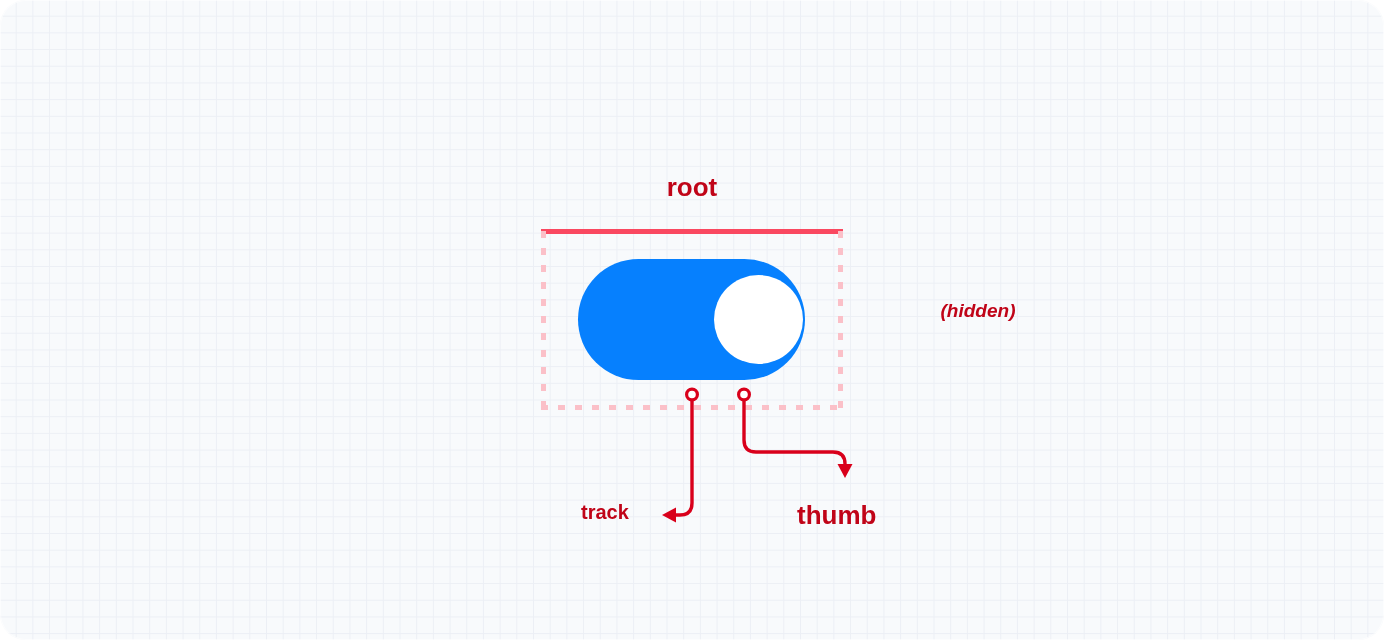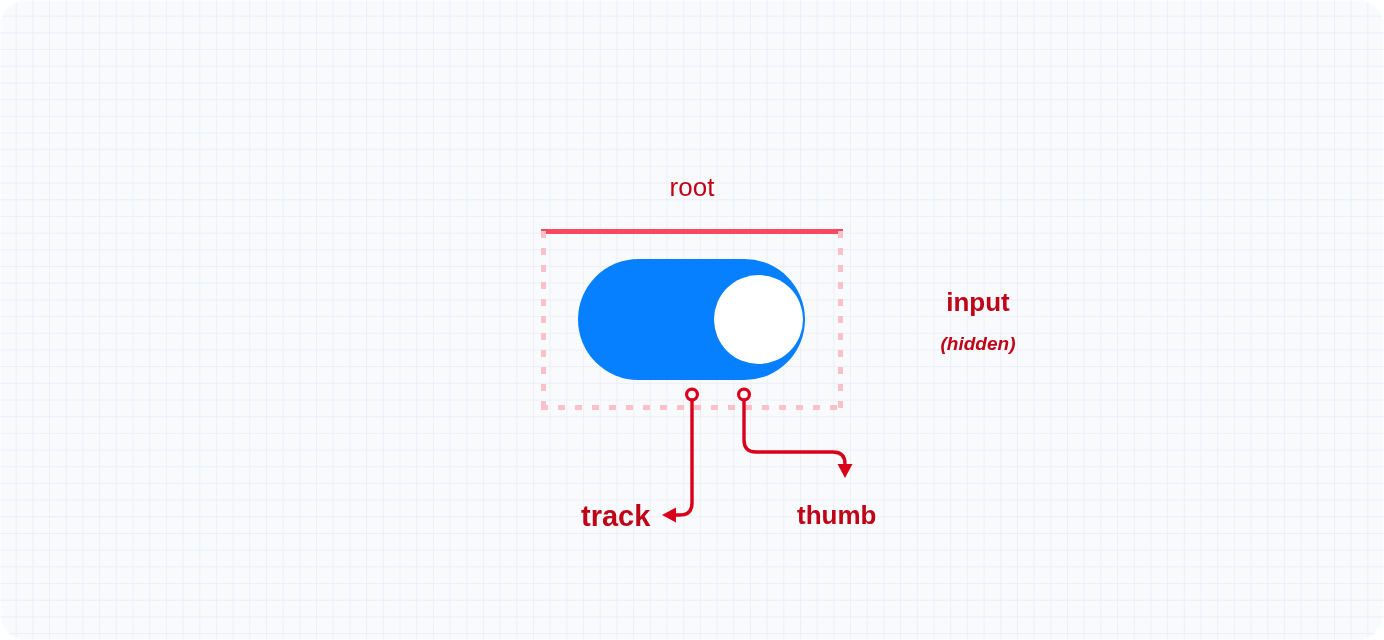--- a/index.html
+++ b/index.html
@@ -95,29 +95,29 @@
     line-height: 1;
   }
 
   #label-root-inner {
     position: absolute;
     left: 541px;
     top: 174px;
     width: 302px;
     text-align: center;
     font-size: 26px;
-    font-weight: 400;
+    font-weight: 700;
     color: #c00418;
     line-height: 1;
   }
 
   #label-track {
     left: 581px;
     top: 502px;
-    font-size: 29px;
+    font-size: 20px;
     font-weight: 700;
   }
   #label-thumb {
     left: 797px;
     top: 502px;
     font-size: 26px;
     font-weight: 700;
     text-align: center;
   }
   #label-input-group {
@@ -170,17 +170,16 @@
     <input id="switch-input" type="checkbox" checked="" aria-label="input" style="">
   </div>
 
   <div id="label-root-inner" class="anno-label">root</div>
 
   <div id="label-track" class="anno-label">track</div>
 
   <div id="label-thumb" class="anno-label">thumb</div>
 
   <div id="label-input-group">
-    <span id="label-input">input</span>
     <span id="label-input-hidden">(hidden)</span>
   </div>
 
 </div>
 
 </body></html>

